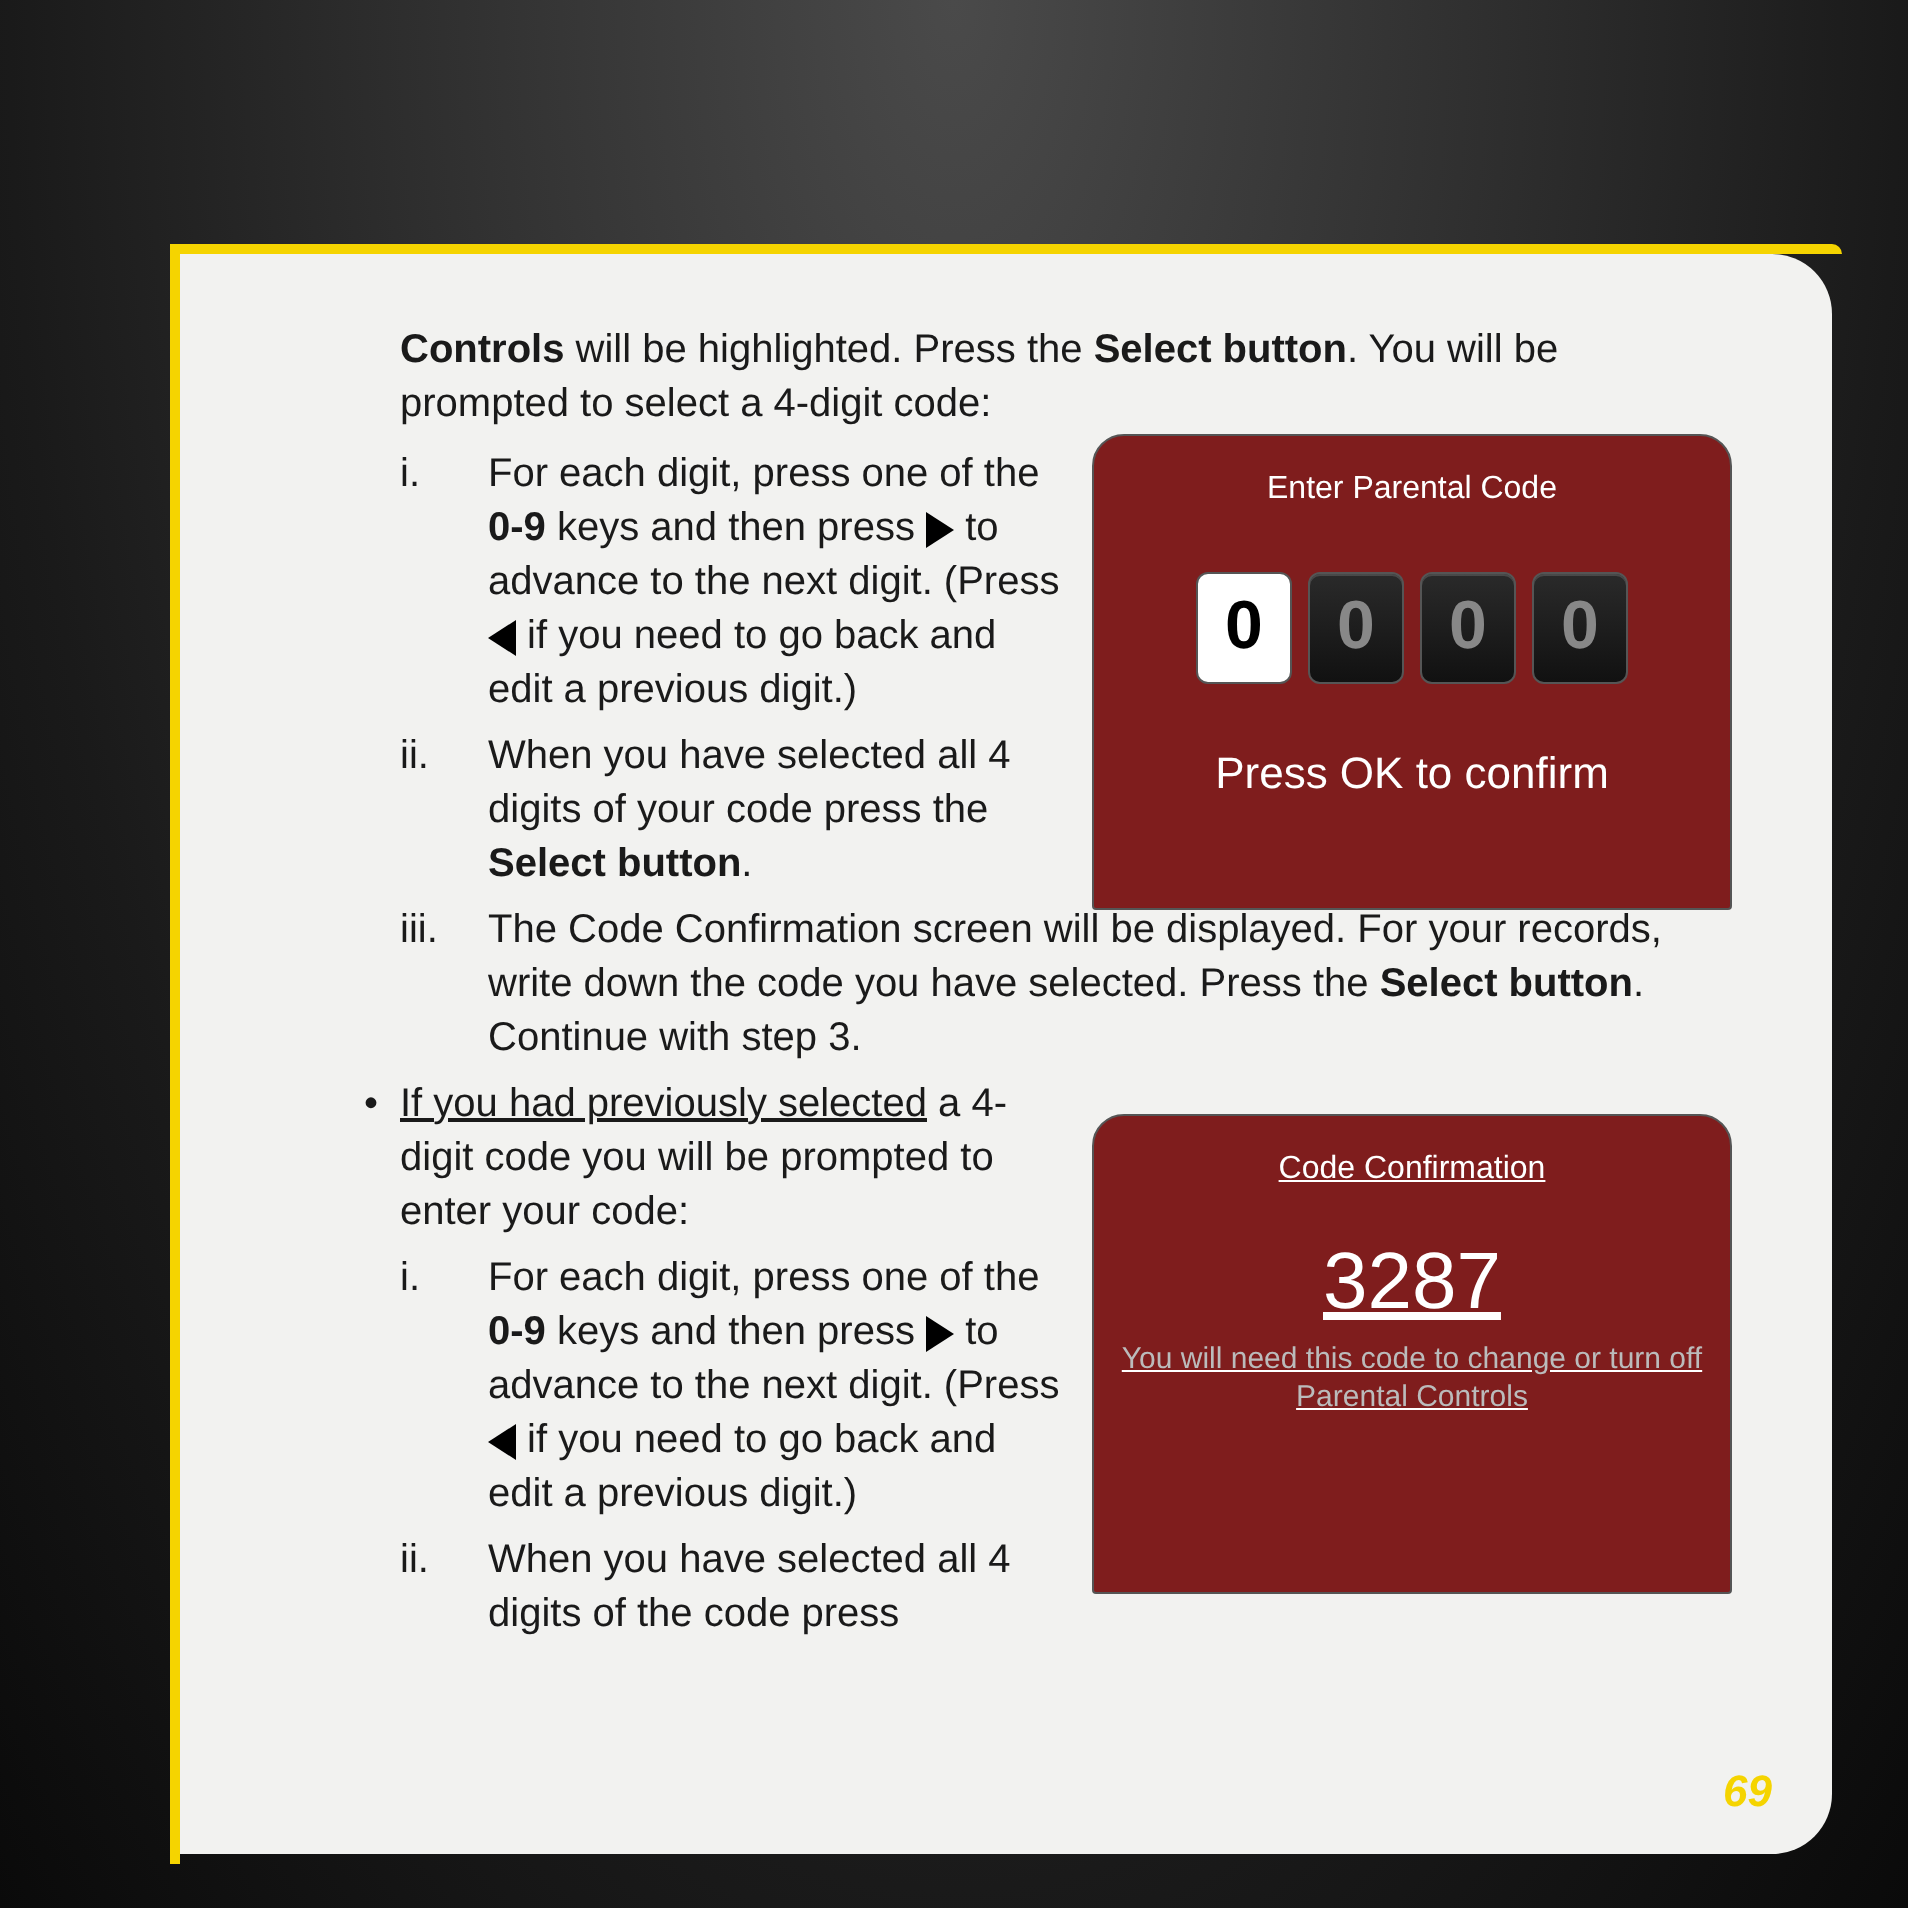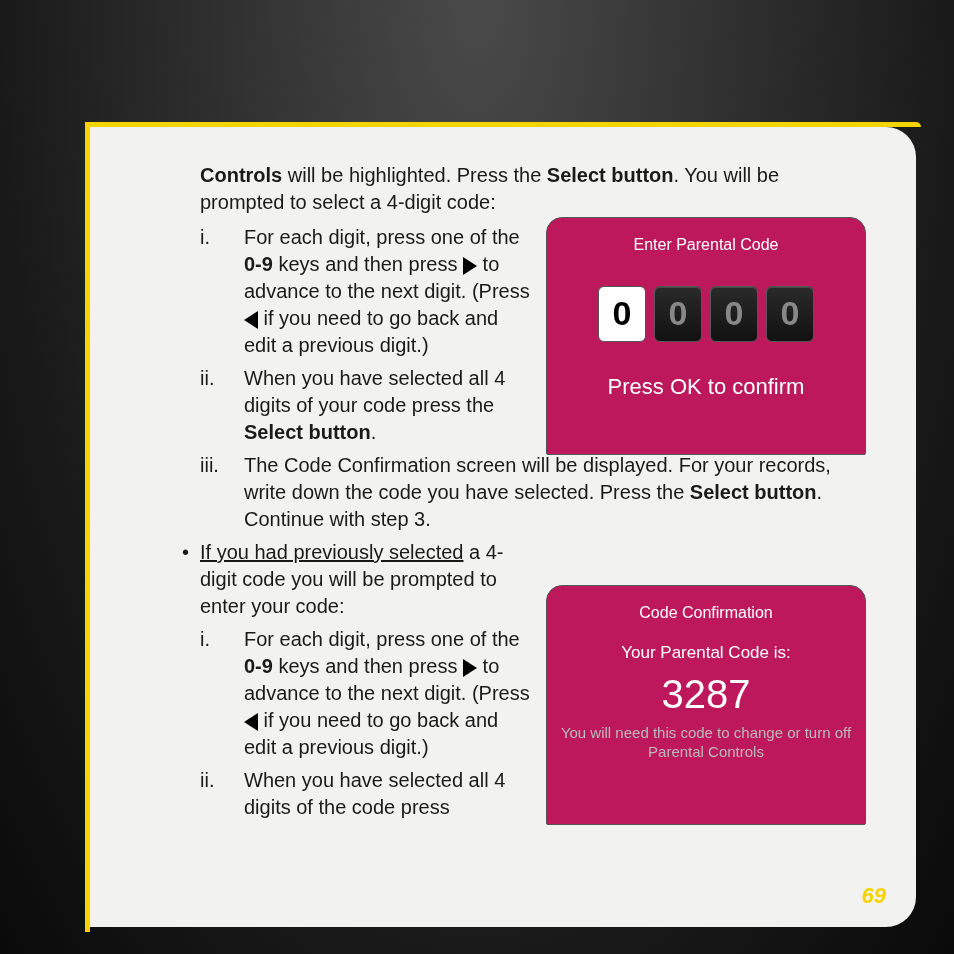--- a/index.html
+++ b/index.html
@@ -61,29 +61,29 @@
     border-bottom: 9px solid transparent;
     border-left: 14px solid #000;
   }
   .arrow-left {
     border-top: 9px solid transparent;
     border-bottom: 9px solid transparent;
     border-right: 14px solid #000;
   }
   .screen {
     position: absolute;
-    background: #be185d;
+    background: #7f1d1d;
     border: 1px solid #555;
     border-radius: 16px 16px 2px 2px;
     color: #fff;
     text-align: center;
     padding: 12px 10px 16px 10px;
   }
   .screen1 { right: 50px; top: 90px; width: 320px; height: 238px; }
-  .screen2 { right: 50px; top: 458px; width: 320px; height: 240px; }
+  .screen2 { right: 50px; top: 430px; width: 320px; height: 240px; text-decoration: underline; }
   .screen-title { font-size: 16px; margin-top: 4px; margin-bottom: 18px; }
   .digits { display: flex; justify-content: center; gap: 8px; margin: 30px 0 30px 0;}
   .digit {
     width: 48px; height: 56px;
     background: linear-gradient(#2a2a2a, #111);
     border: 1px solid #555;
     border-radius: 6px;
     font-size: 34px;
     font-weight: bold;
     display: flex; align-items: center; justify-content: center;
@@ -163,20 +163,19 @@
         <div class="digit active">0</div>
         <div class="digit">0</div>
         <div class="digit">0</div>
         <div class="digit">0</div>
       </div>
       <div class="screen-footer">Press OK to confirm</div>
     </div>
 
     <div class="screen screen2">
       <div class="screen-title">Code Confirmation</div>
-      <div class="sub">Your Parental Code is:</div>
       <div class="code-big">3287</div>
       <div class="note">You will need this code to change or turn off Parental Controls</div>
     </div>
 
     <div class="pagenum">69</div>
   </div>
 </div>
 
 </body></html>

